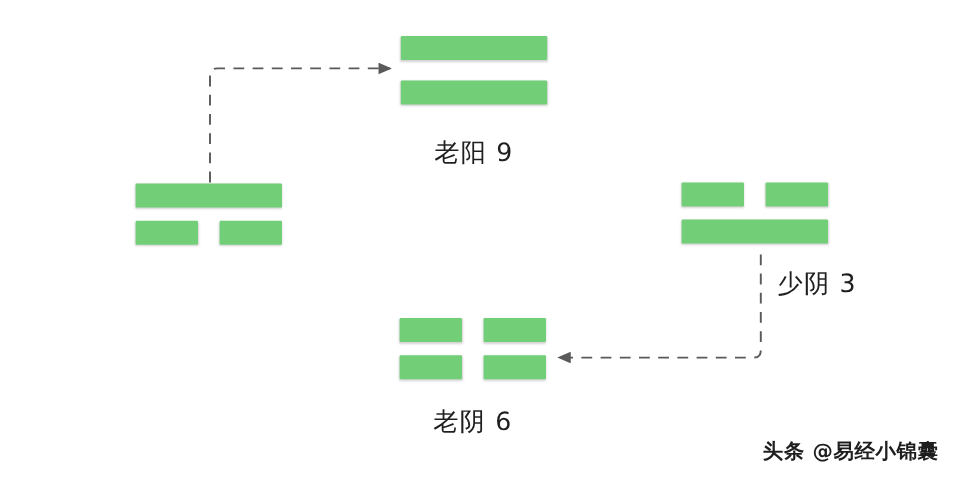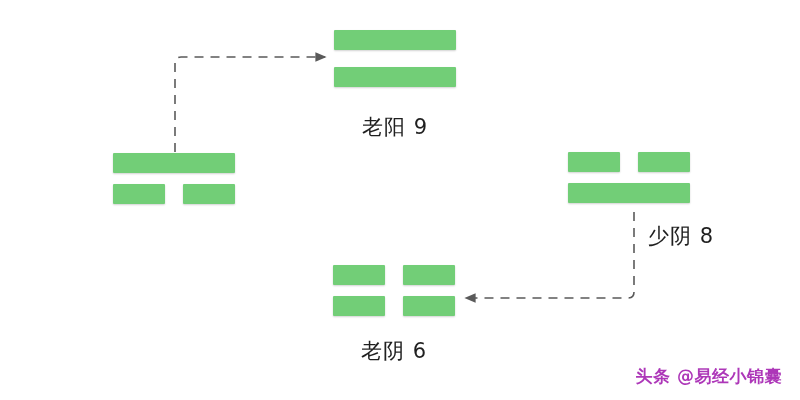--- a/index.html
+++ b/index.html
@@ -74,21 +74,21 @@
     width: 800px; height: 400px;
     pointer-events: none;
   }
 
   
   #watermark {
     position: absolute;
     right: 18px;
     bottom: 12px;
     font-size: 17px;
-    color: #a21caf;
+    color: #000000;
     opacity: 0.88;
     white-space: nowrap;
     letter-spacing: 0.5px;
     font-weight: bold;
   }
 </style>
 </head>
 <body>
 
 <div id="stage">
@@ -133,21 +133,21 @@
   <div class="symbol-group" id="sym-shaoyin">
     <div class="line-row broken">
       <div class="bar left"></div>
       <div class="bar right"></div>
     </div>
     <div class="gap-small"></div>
     <div class="line-row solid">
       <div class="bar"></div>
     </div>
   </div>
-  <div class="sym-label" id="lbl-shaoyin">少阴 8</div>
+  <div class="sym-label" id="lbl-shaoyin">少阴 3</div>
 
   <div class="symbol-group" id="sym-laoyin">
     <div class="line-row broken">
       <div class="bar left"></div>
       <div class="bar right"></div>
     </div>
     <div class="gap-small"></div>
     <div class="line-row broken">
       <div class="bar left"></div>
       <div class="bar right"></div>

